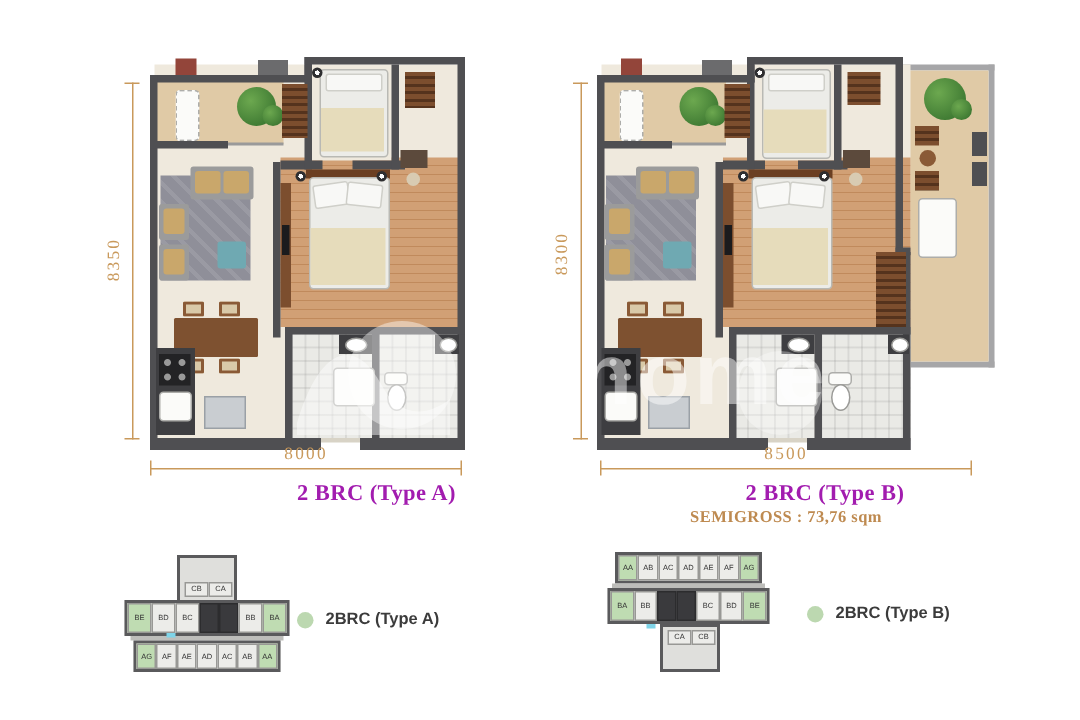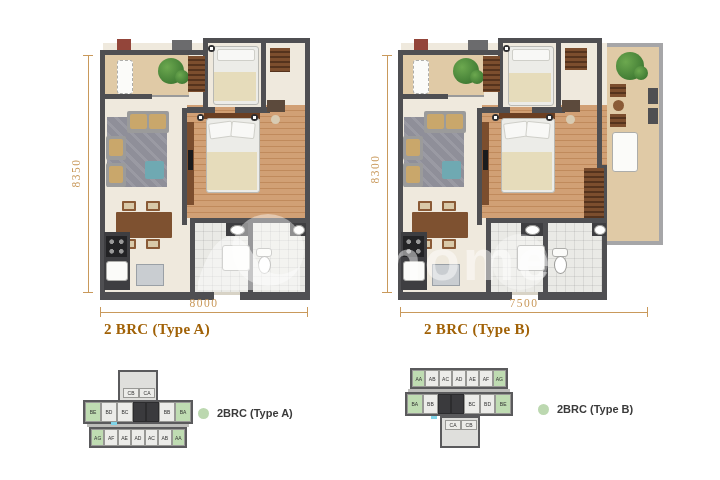--- a/index.html
+++ b/index.html
@@ -23,21 +23,21 @@
   .cush{background:#C9A76B;border-radius:2px}
   .counter{background:#3E3E41}
   .stove{background:#232325;background-image:radial-gradient(circle at 27% 27%,#999 2px,transparent 2.6px),radial-gradient(circle at 73% 27%,#999 2px,transparent 2.6px),radial-gradient(circle at 27% 73%,#999 2px,transparent 2.6px),radial-gradient(circle at 73% 73%,#999 2px,transparent 2.6px)}
   .whitefix{background:#FBFBF9;border:1px solid #ADADAA;border-radius:3px}
   .oval{background:#FFF;border:1px solid #9a9a97;border-radius:50%}
   .fridge{background:#C9CDD1;border:1px solid #9AA0A6}
   .plant{border-radius:50%;background:radial-gradient(circle at 35% 35%,#6CA84F,#3F7A33 75%)}
   .acdot{background:radial-gradient(circle,#fff 0 1.5px,#2E2E30 1.6px);border-radius:50%}
   .dimline{background:#C9995B}
   .dimtxt{color:#C9995B;font-family:"Liberation Serif",serif;font-size:11.5px;letter-spacing:1.5px;text-align:center}
-  .title{font:700 15px "Liberation Serif",serif;color:#a16207;letter-spacing:.3px;text-align:left}
+  .title{font:700 15px "Liberation Serif",serif;color:#a21caf;letter-spacing:.3px;text-align:right}
   .subtitle{font:700 11px "Liberation Serif",serif;color:#BE8A50;text-align:center;letter-spacing:.3px}
   .legendtxt{font:700 11px "Liberation Sans",sans-serif;color:#3B3B3B}
   .ldot{background:#BCD8B0;border-radius:50%}
   .wm{color:rgba(255,255,255,.48);font:700 58px "Liberation Sans",sans-serif;letter-spacing:3px}
   .kpwrap{background:#DFDFDC;border:2px solid #5A5A5C;box-sizing:border-box}
   .krow{display:flex}
   .keycell{flex:1;background:#ECECE9;border:1px solid #989895;box-sizing:border-box;display:flex;align-items:center;justify-content:center;font-family:"Liberation Sans",sans-serif;font-size:5px;color:#333;overflow:hidden}
   .keycell.green{background:#BFDCB2}
   .core{flex:0 0 13px;background:#3A3A3D;border:1px solid #2c2c2e;box-sizing:border-box}
   .cyan{background:#7FD4E8}
@@ -230,31 +230,32 @@
   <div class="a dimtxt" style="left:174px;top:297px;width:60px">8000</div>
 
   <div class="a dimline" style="left:387px;top:55px;width:1px;height:238px"></div>
   <div class="a dimline" style="left:382px;top:55px;width:10px;height:1px"></div>
   <div class="a dimline" style="left:382px;top:292px;width:10px;height:1px"></div>
   <div class="a dimtxt" style="left:345px;top:163px;width:60px;transform:rotate(-90deg)">8300</div>
 
   <div class="a dimline" style="left:400px;top:312px;width:248px;height:1px"></div>
   <div class="a dimline" style="left:400px;top:307px;width:1px;height:10px"></div>
   <div class="a dimline" style="left:647px;top:307px;width:1px;height:10px"></div>
-  <div class="a dimtxt" style="left:494px;top:297px;width:60px">7500</div>
+  <div class="a dimtxt" style="left:494px;top:297px;width:60px">8500</div>
 
   <svg class="a" style="left:196px;top:198px" width="120" height="92" viewBox="0 0 120 92">
     <circle cx="72" cy="52" r="36" fill="#ffffff" fill-opacity="0.42"></circle>
     <path d="M2,84 C18,30 42,28 58,58 C68,78 86,82 104,68 L104,92 L2,92 Z" fill="#ffffff" fill-opacity="0.45"></path>
   </svg>
   <div class="a" style="left:492px;top:234px;width:56px;height:56px;border-radius:50%;background:rgba(255,255,255,.32)"></div>
-  <div class="a wm" style="left:386px;top:226px">home</div>
+  <div class="a wm" style="left:386px;top:216px">home</div>
 
   <div class="a title" style="left:104px;top:321px;width:200px">2 BRC (Type A)</div>
-  <div class="a title" style="left:424px;top:321px;width:200px">2 BRC (Type B)</div>
+  <div class="a title" style="left:403px;top:321px;width:200px">2 BRC (Type B)</div>
+  <div class="a subtitle" style="left:424px;top:339px;width:200px">SEMIGROSS : 73,76 sqm</div>
 
   <div class="a" style="left:83px;top:370px;width:110px;height:78px">
     <div class="a kpwrap" style="left:35px;top:0;width:40px;height:32px">
       <div class="krow" style="position:absolute;left:3px;bottom:2px;width:32px;height:10px">
         <div class="keycell">CB</div>
         <div class="keycell">CA</div>
       </div>
     </div>
     <div class="a kpwrap krow" style="left:0;top:30px;width:110px;height:24px">
       <div class="keycell green">BE</div>

